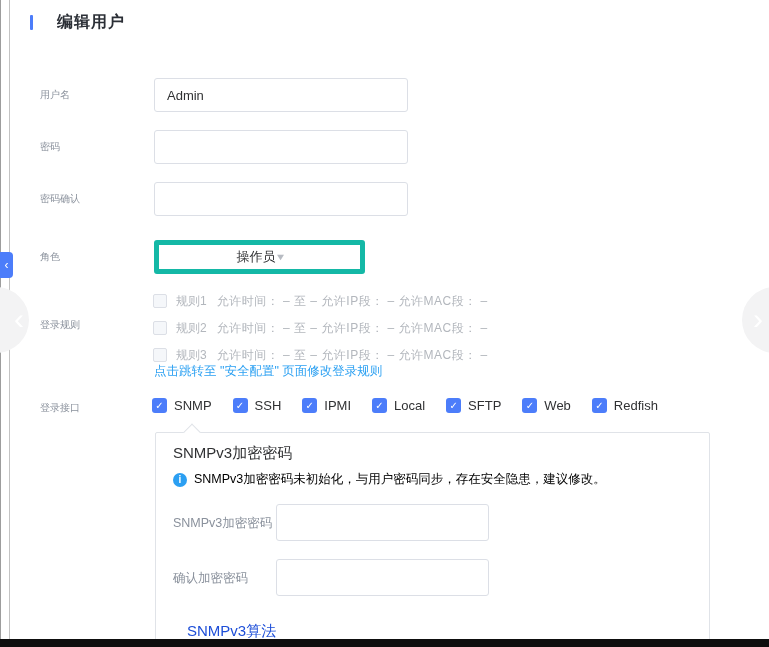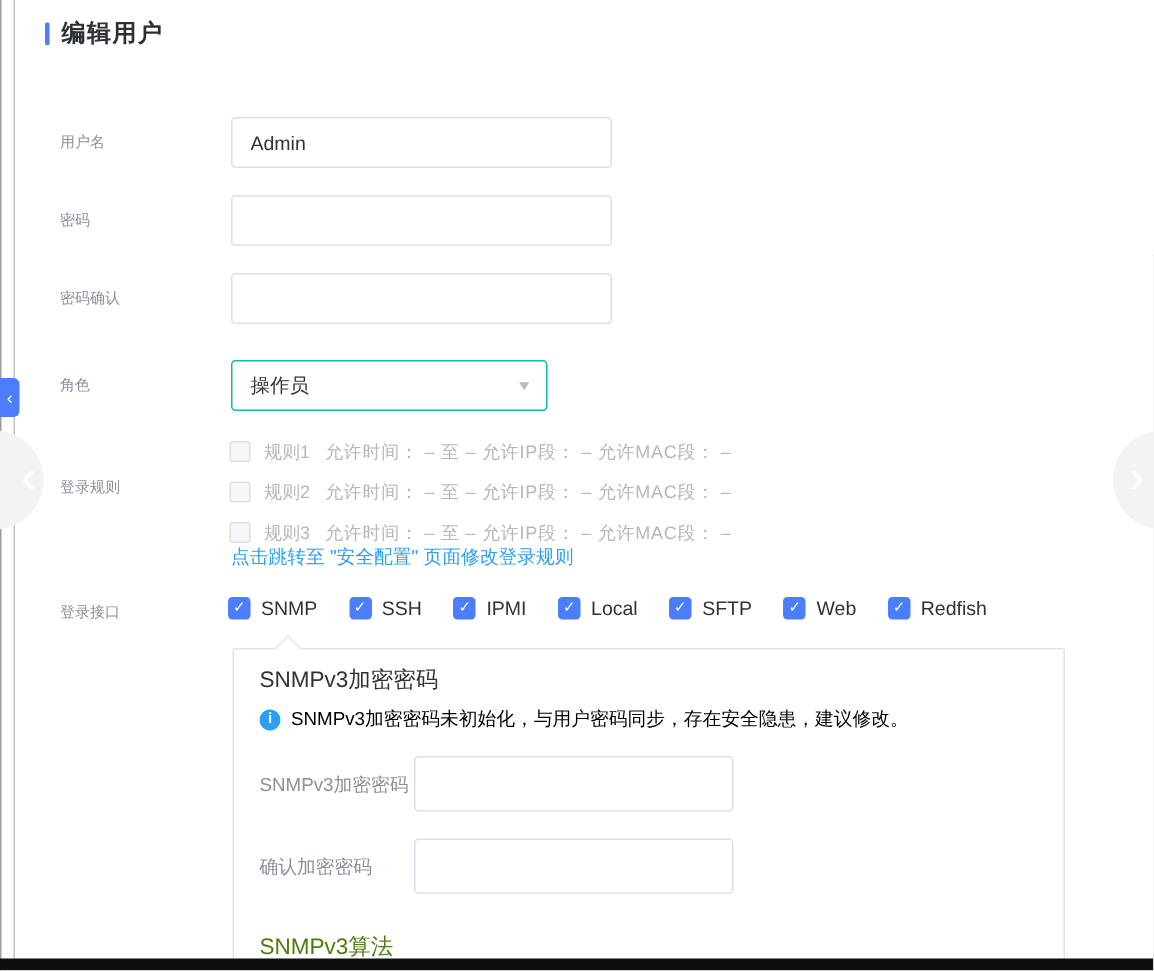--- a/index.html
+++ b/index.html
@@ -7,37 +7,37 @@
   .screen {
     position:relative; width:769px; height:647px; background:#ffffff;
     overflow:hidden; font-family:"Liberation Sans","DejaVu Sans",sans-serif;
     margin:0 auto;
   }
   .edge-left { position:absolute; left:0; top:0; width:1px; height:647px; background:#9d9d9d; }
   .v-divider { position:absolute; left:9px; top:0; width:1px; height:640px; background:#c3c3c3; }
   .bottom-bar { position:absolute; left:0; top:639px; width:769px; height:8px; background:#0e0e0e; z-index:9; }
 
   
-  .title-row { position:absolute; left:30px; top:12px; display:flex; align-items:center; gap:8px; }
+  .title-row { position:absolute; left:30px; top:12px; display:flex; align-items:center; gap:24px; }
   .accent-bar { width:3px; height:15px; background:#4c7dfa; border-radius:1px; }
   .page-title { font-size:16px; font-weight:bold; color:#2b2f36; letter-spacing:1px; }
 
   
   .lbl { position:absolute; left:40px; font-size:10px; color:#8a919c; }
   .lbl-username { top:88px; } .lbl-password { top:140px;text-align:right; } .lbl-pwconfirm { top:192px;font-family:Liberation Mono, monospace; }
   .lbl-role { top:250px; } .lbl-rules { top:318px; } .lbl-ifaces { top:401px; }
 
   
   .txt { position:absolute; left:154px; width:254px; height:34px; border:1px solid #dcdfe6;
          border-radius:3px; font-size:13px; color:#303133; padding:0 12px; outline:none; background:#fff;
          font-family:inherit; }
   .txt-username { top:78px; } .txt-password { top:130px; } .txt-pwconfirm { top:182px; }
 
-  .select { position:absolute; left:154px; top:240px; width:211px; height:34px; border:1px solid #14b8a6;
-            border-radius:3px; background:#fff; display:flex; align-items:center; justify-content:space-between;
+  .select { position:absolute; left:154px; top:240px; width:211px; height:34px; border:5px solid #14b8a6;
+            border-radius:3px; background:#fff; display:flex; align-items:center; justify-content:center;
             padding:0 10px 0 12px; cursor:pointer; }
   .select-val { font-size:13px; color:#303133; }
   .caret { font-size:9px; color:#b7bbc2; transform:scaleX(1.3); }
 
   
   .rules { position:absolute; left:153px; top:293px; }
   .rule-row { display:flex; align-items:center; height:16px; margin-bottom:11px;
               font-size:12px; color:#b3b7bd; cursor:default; }
   .cb-off { width:14px; height:14px; border:1px solid #dcdfe6; background:#f5f7fa; border-radius:2px;
             margin-right:9px; flex:0 0 auto; }
@@ -62,21 +62,21 @@
   .info-dot { width:14px; height:14px; border-radius:50%; background:#2b9ff2; color:#fff;
               display:flex; align-items:center; justify-content:center; font-size:10px; font-weight:bold;
               flex:0 0 auto; font-style:normal; }
   .notice-text { font-size:12.5px; color:#000000; }
   .p-lbl { position:absolute; left:17px; font-size:12.5px; color:#8a919c; }
   .p-lbl-1 { top:82px; } .p-lbl-2 { top:137px; }
   .p-txt { position:absolute; left:120px; width:213px; height:37px; border:1px solid #dcdfe6;
            border-radius:3px; font-size:13px; color:#303133; padding:0 12px; outline:none;
            background:#fff; font-family:inherit; }
   .p-txt-1 { top:71px; } .p-txt-2 { top:126px; }
-  .panel-subtitle { position:absolute; left:17px; top:189px; font-size:15px; font-weight:500; color:#4d7c0f; }
+  .panel-subtitle { position:absolute; left:31px; top:189px; font-size:15px; font-weight:500; color:#1d4ed8; }
 
   
   .collapse-tab { position:absolute; left:0; top:252px; width:13px; height:26px; background:#4c7dfa;
                   border-radius:0 4px 4px 0; color:#fff; display:flex; align-items:center;
                   justify-content:center; font-size:12px; cursor:pointer; z-index:6; }
   .car { position:absolute; top:287px; width:66px; height:66px; border-radius:50%; background:#f3f3f4;
          z-index:5; cursor:pointer; }
   .car-prev { left:-37px; }
   .car-next { left:742px; }
   .car .gl { position:absolute; top:50%; transform:translateY(-54%); color:#fff; font-size:30px;

